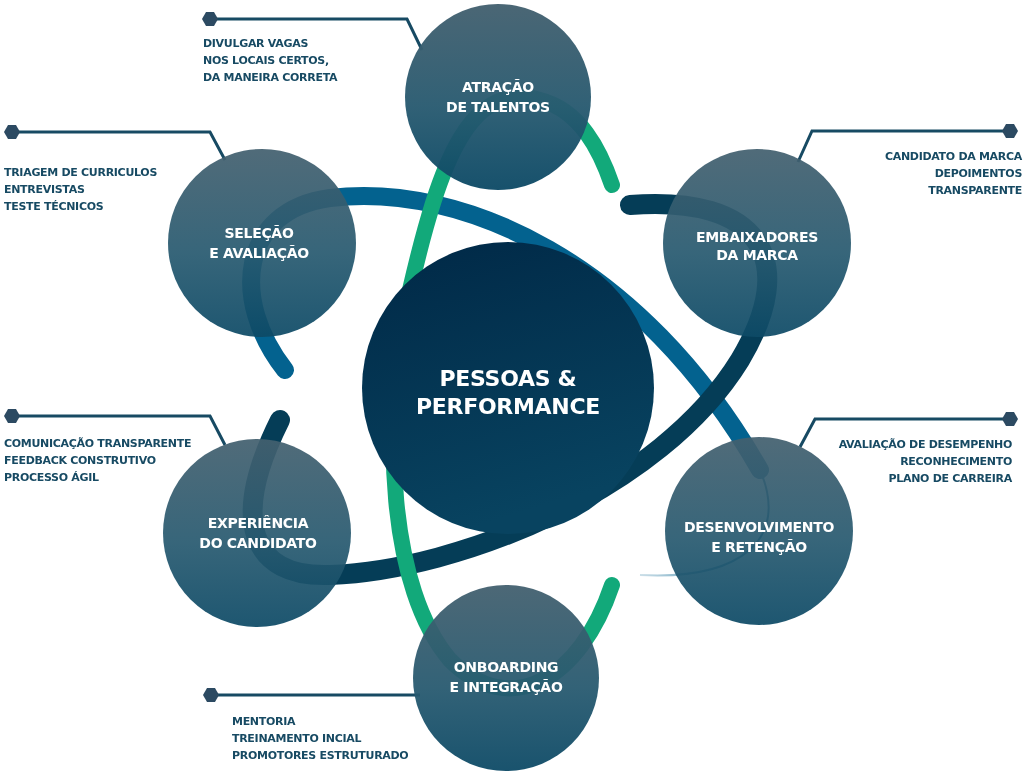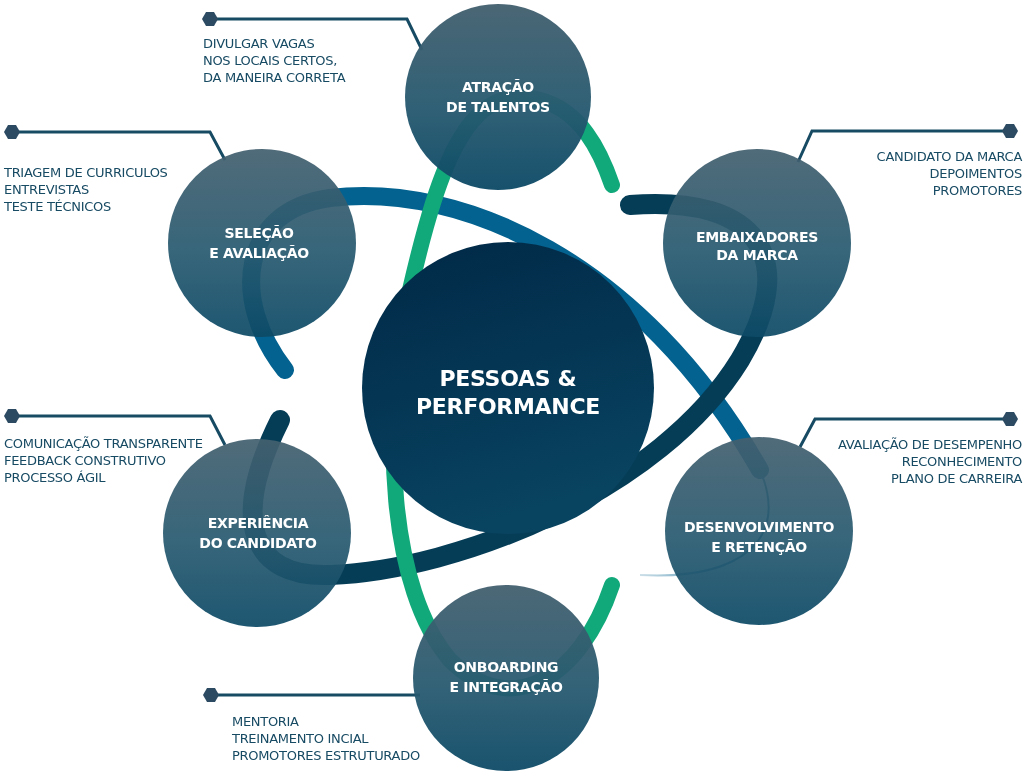--- a/index.html
+++ b/index.html
@@ -1,18 +1,18 @@
 <!DOCTYPE html>
 <html><head>
 <meta charset="utf-8">
 <style>
   html, body { margin:0; padding:0; background:#ffffff; }
   body { width:1024px; height:774px; position:relative; overflow:hidden; font-family:"DejaVu Sans", sans-serif; }
   #diagram { position:absolute; left:0; top:0; width:1024px; height:774px; }
-  .note { position:absolute; font-family:"DejaVu Sans", sans-serif; font-weight:normal; font-size:13px; line-height:17px; color:#174a63; letter-spacing:-0.3px; white-space:nowrap; }
+  .note { position:absolute; font-family:"DejaVu Sans", sans-serif; font-weight:bold; font-size:11px; line-height:17px; color:#174a63; letter-spacing:-0.3px; white-space:nowrap; }
   .note.right { text-align:right; }
   .note div { display:block; }
   .node-label { font-family:"DejaVu Sans", sans-serif; font-weight:bold; fill:#ffffff; letter-spacing:-0.3px; }
 </style>
 </head>
 <body>
 
 <svg id="diagram" width="1024" height="774" viewBox="0 0 1024 774" xmlns="http://www.w3.org/2000/svg">
   <defs>
     <linearGradient id="nodeGrad" x1="0" y1="0" x2="0" y2="1">
@@ -116,30 +116,30 @@
 
 <div class="note" style="left:4px; top:150px;margin-top:14px;">
   <div>TRIAGEM DE CURRICULOS</div>
   <div>ENTREVISTAS</div>
   <div>TESTE TÉCNICOS</div>
 </div>
 
 <div class="note right" style="right:2px; top:148px;">
   <div>CANDIDATO DA MARCA</div>
   <div>DEPOIMENTOS</div>
-  <div>PROMOTORES</div>
+  <div>TRANSPARENTE</div>
 </div>
 
 <div class="note" style="left:4px; top:435px;">
   <div>COMUNICAÇÃO TRANSPARENTE</div>
   <div>FEEDBACK CONSTRUTIVO</div>
   <div>PROCESSO ÁGIL</div>
 </div>
 
-<div class="note right" style="right:2px; top:436px;text-align:right;">
+<div class="note right" style="right:12px; top:436px;text-align:right;">
   <div>AVALIAÇÃO DE DESEMPENHO</div>
   <div>RECONHECIMENTO</div>
   <div>PLANO DE CARREIRA</div>
 </div>
 
 <div class="note" style="left:204px; top:713px;margin-left:28px;">
   <div>MENTORIA</div>
   <div>TREINAMENTO INCIAL</div>
   <div>PROMOTORES ESTRUTURADO</div>
 </div>

